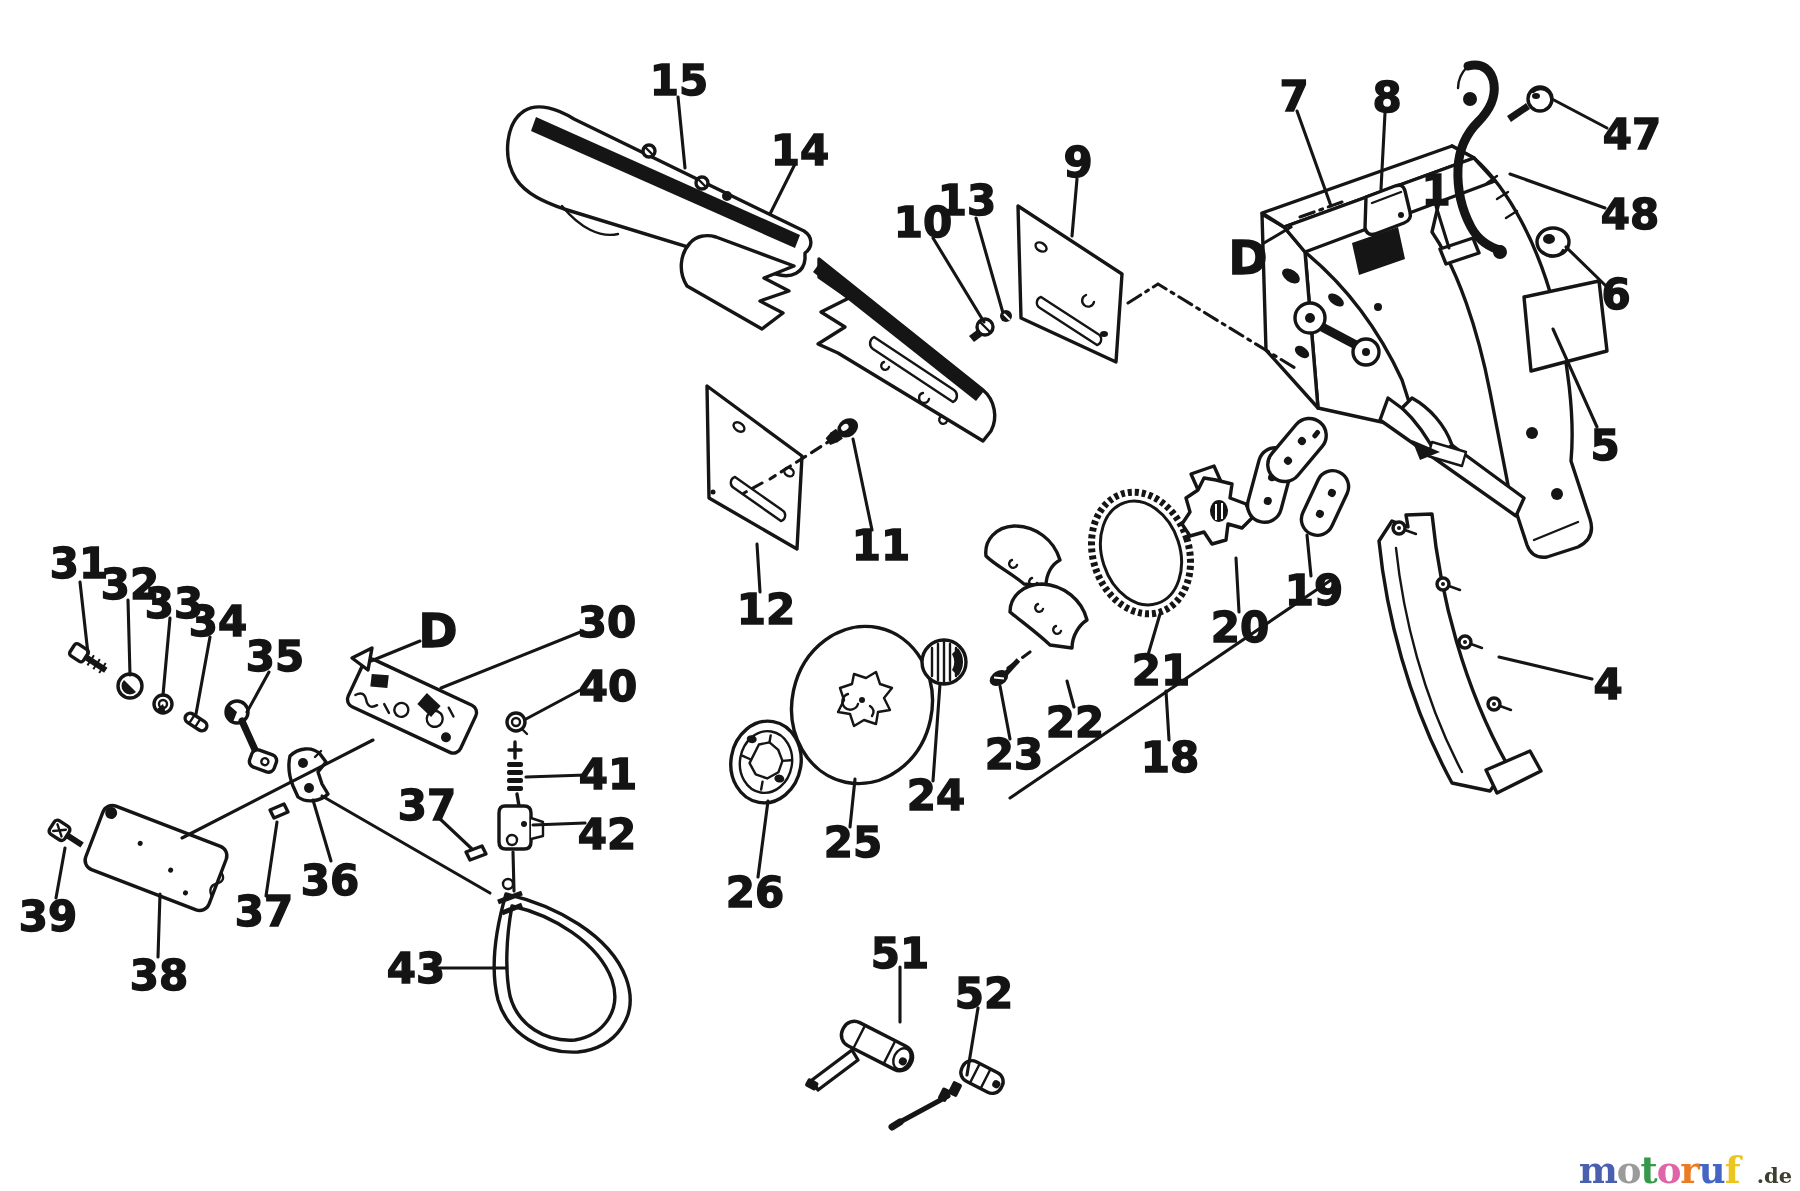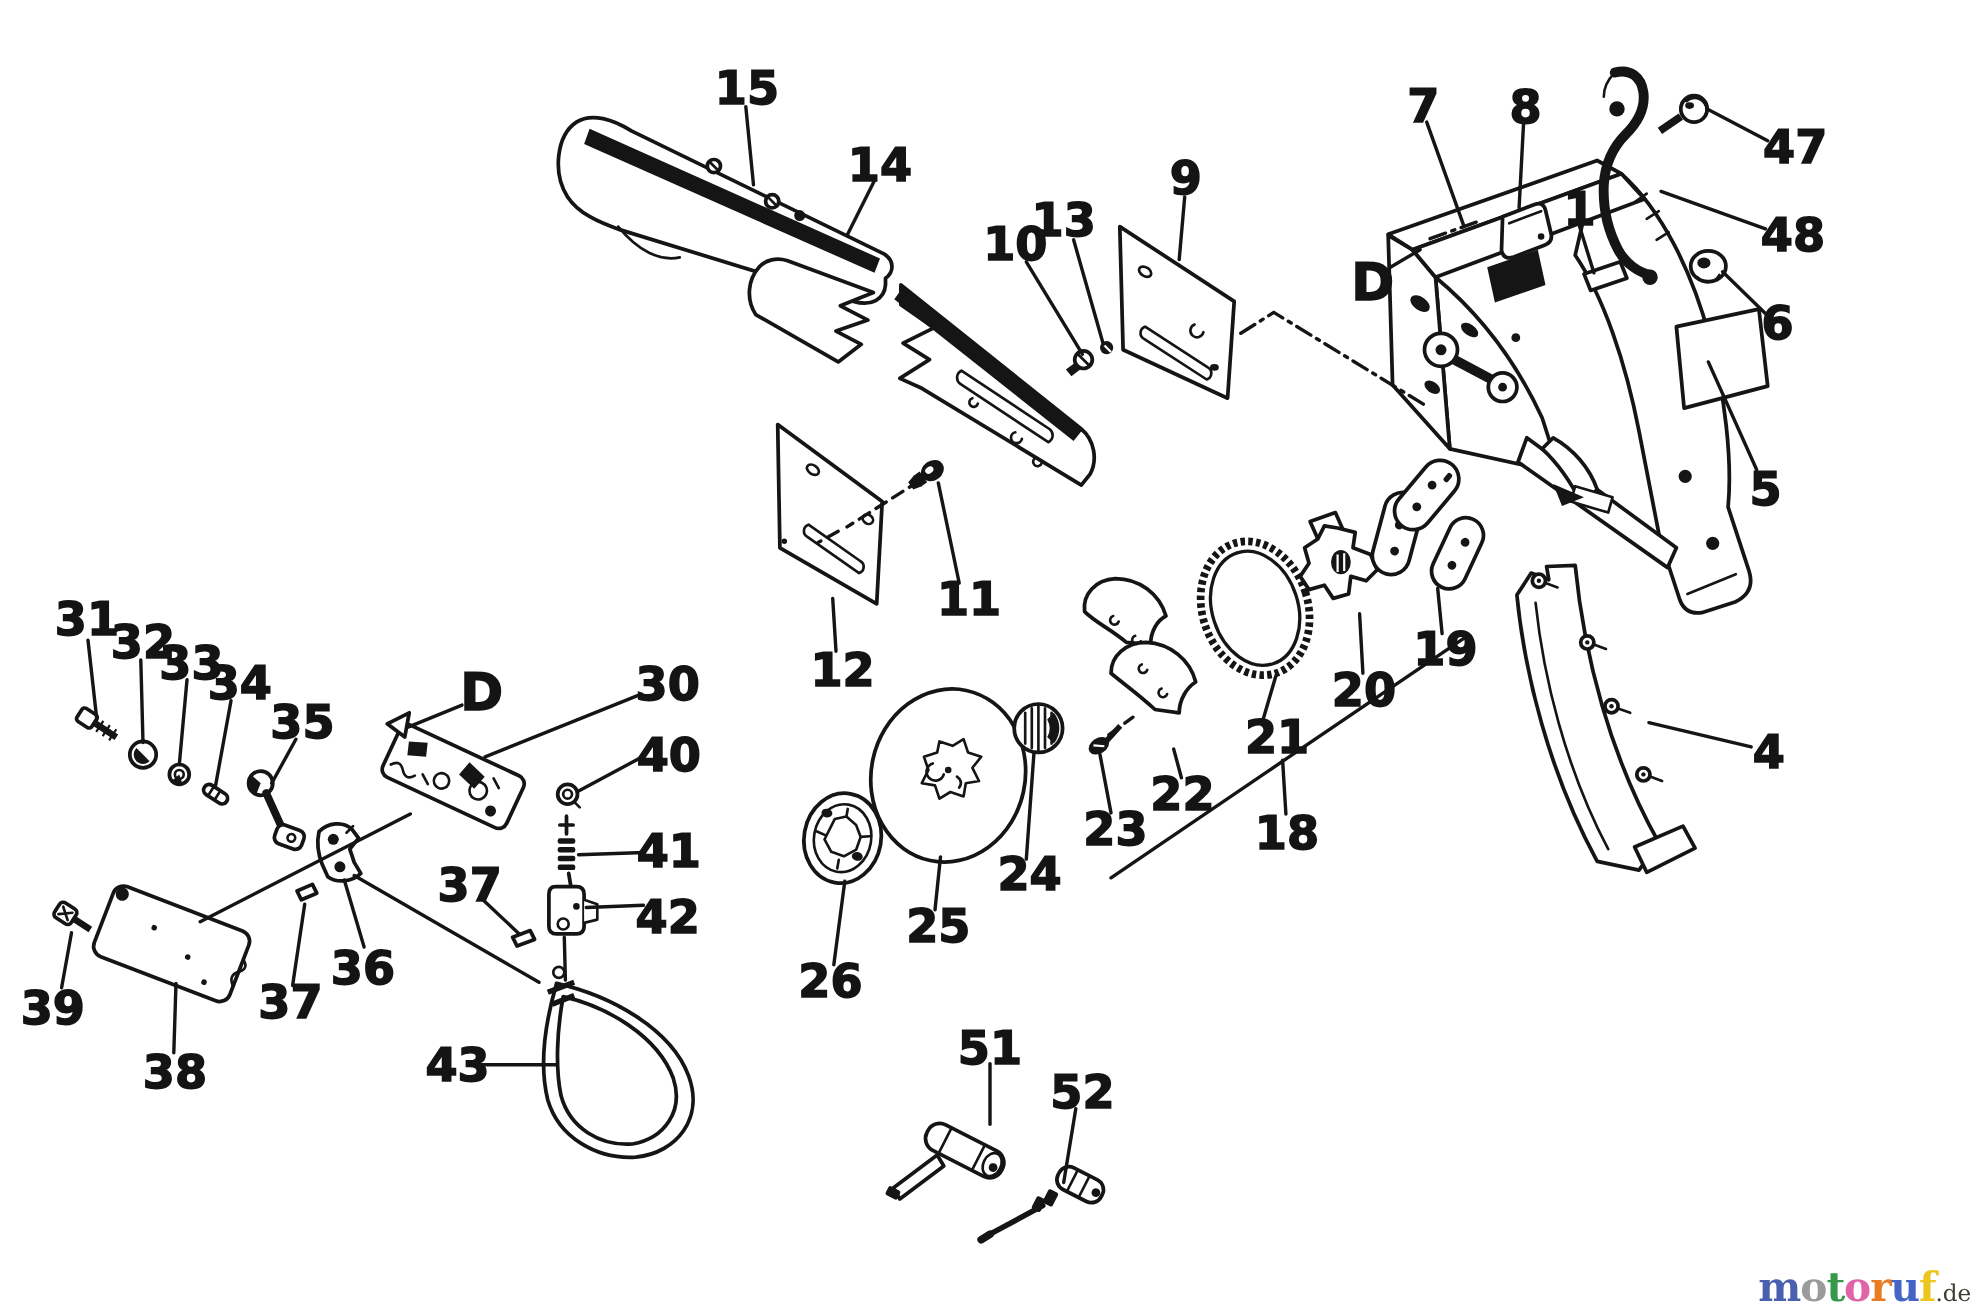--- a/index.html
+++ b/index.html
@@ -11,21 +11,21 @@
   .thin{stroke-width:2.4;}
   .fb{fill:#151515;stroke:none;}
   .lead{stroke:#151515;stroke-width:3.1;fill:none;stroke-linecap:round;}
   .lead.dash{stroke-dasharray:11 7;}
   .lead.dashdot{stroke-dasharray:15 6 3 6;}
   text.lbl{font-family:"DejaVu Sans",sans-serif;font-weight:700;fill:#141414;stroke:#141414;stroke-width:1.4;
            text-anchor:middle;}
   
   #logo{position:absolute;right:8px;bottom:2px;font-family:"DejaVu Serif","Liberation Serif",serif;
         font-weight:bold;font-size:37px;letter-spacing:-1px;line-height:1;user-select:none;text-decoration:none;}
-  #logo .suffix{font-size:21px;font-weight:normal;letter-spacing:0;}
+  #logo .suffix{font-size:21px;font-weight:bold;letter-spacing:0;margin-left:17px;}
 </style>
 </head>
 <body>
 
 <div id="stage">
 <svg id="art" width="1800" height="1191" viewBox="0 0 1800 1191">
 
   <g>
     <path class="lnw" d="M524,111 C506,123 502,157 516,179 C526,194 544,202 564,209 L776,274 C792,279 804,272 805,259 L805,253 C813,247 813,237 804,231 L574,119 C558,109 538,102 524,111 Z"></path>
     <path class="fb" d="M536,117 L800,235 L795,248 L531,131 Z"></path>

